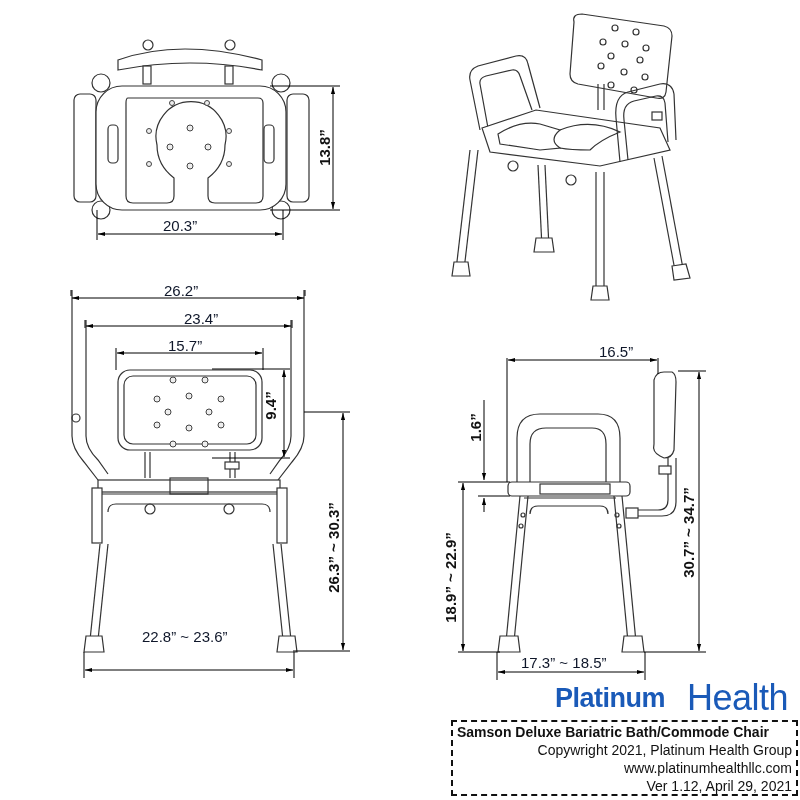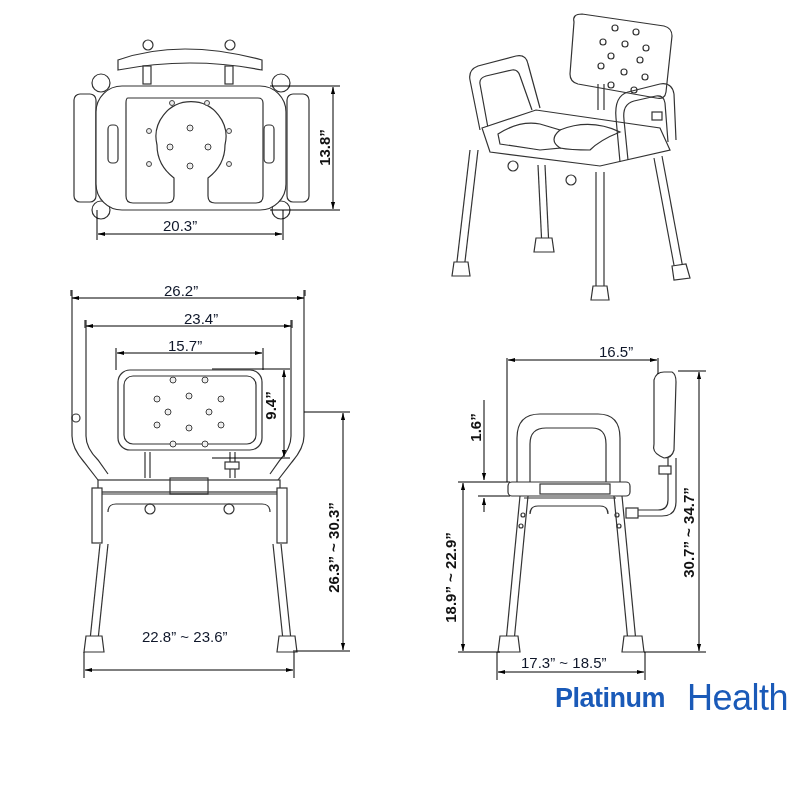--- a/index.html
+++ b/index.html
@@ -249,13 +249,19 @@
       <path d="M2,6 Q14,2 24,8 L22,12 Q12,8 4,10 Z" fill="#1a5ab8"></path>
       <path d="M4,12 Q14,10 22,14 L20,18 Q12,15 6,16 Z" fill="#1a5ab8"></path>
       <path d="M8,18 Q16,17 20,20 L18,24 Q12,22 10,22 Z" fill="#1a5ab8"></path>
       <path d="M24,8 Q34,2 46,4 L42,8 Q34,8 30,12 L36,12 L32,16 L28,16 L24,26 L22,26 Z" fill="#b8bcc4"></path>
     </svg>
     <span class="brand1">Platinum</span>
       <span class="brand2">Health</span>
       <span class="dot">.</span>
   </div>
 
+  <div id="info">
+    <div class="t">Samson Deluxe Bariatric Bath/Commode Chair</div>
+    <div class="r">Copywright 2021, Platinum Health Group</div>
+    <div class="r">www.platinumhealthllc.com</div>
+    <div class="r">Ver 1.12, April 29, 2021</div>
+  </div>
 </div>
 
 </body></html>

